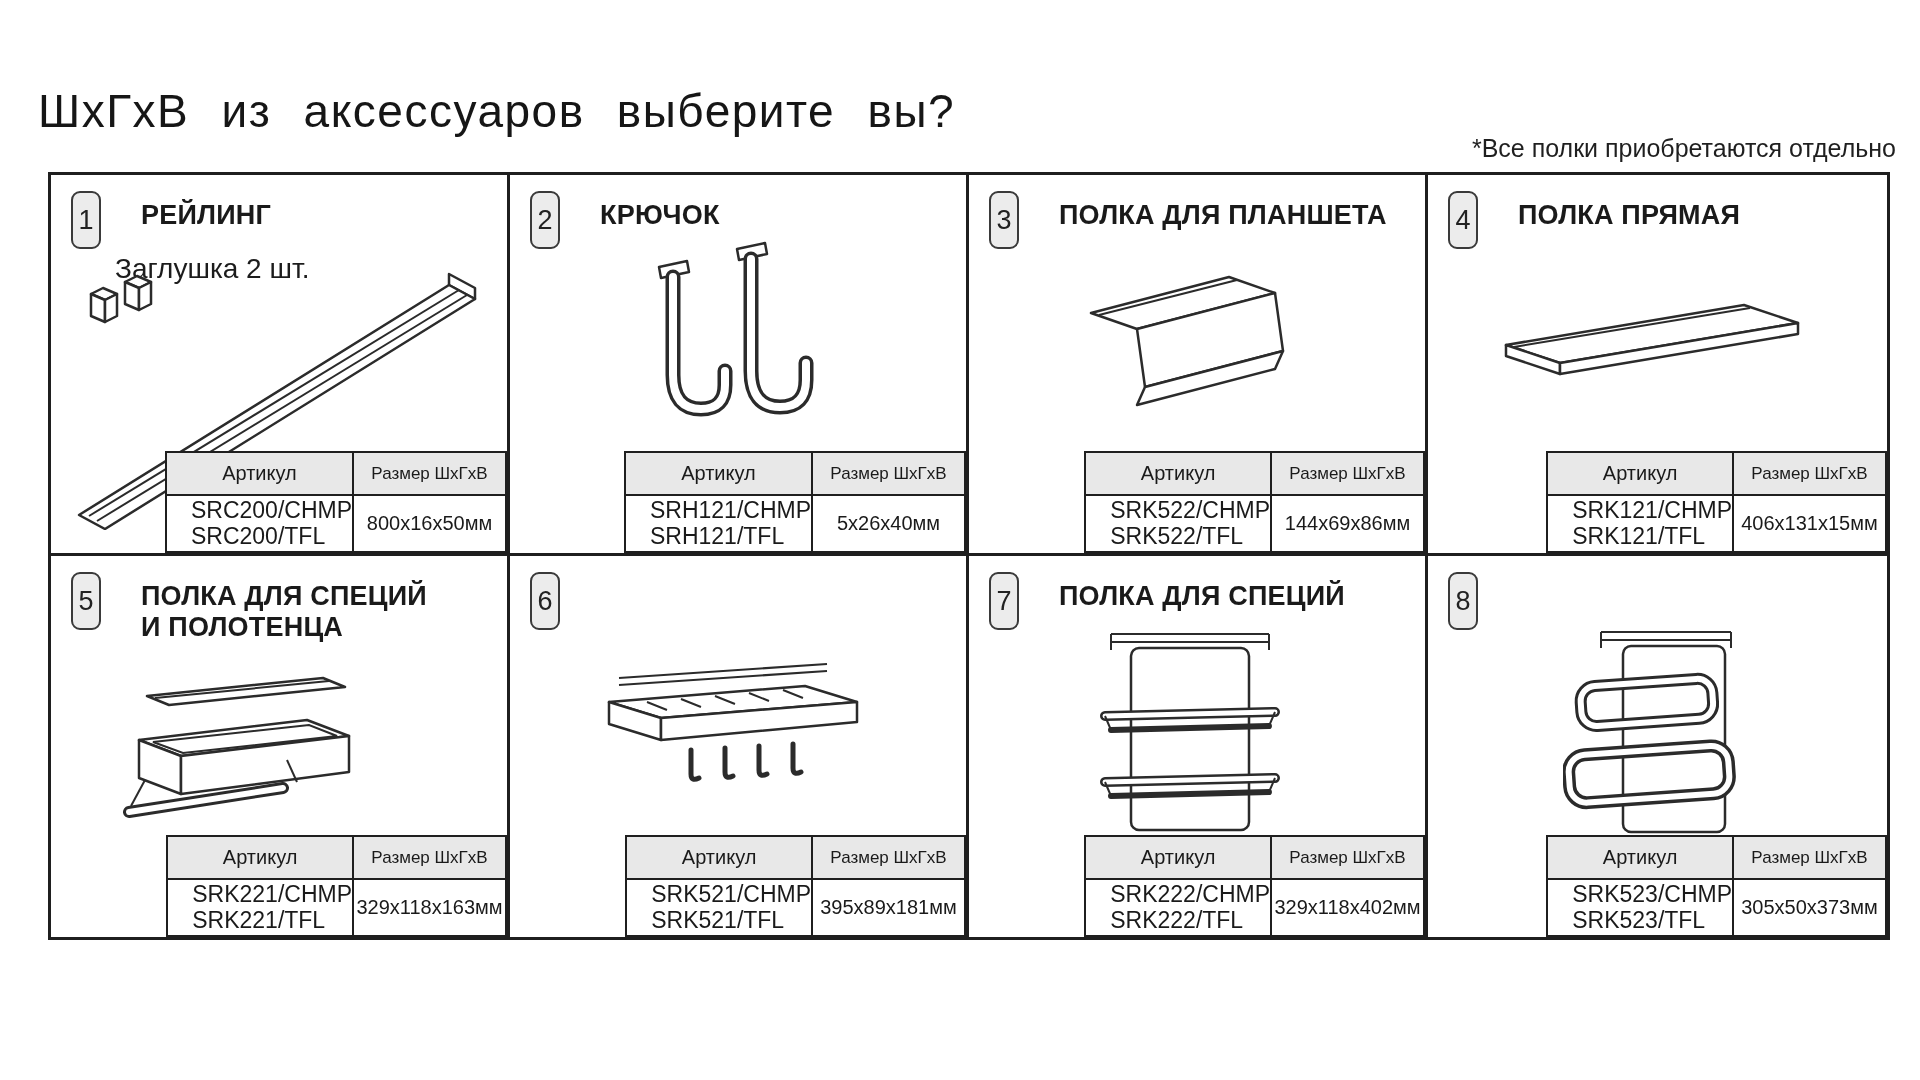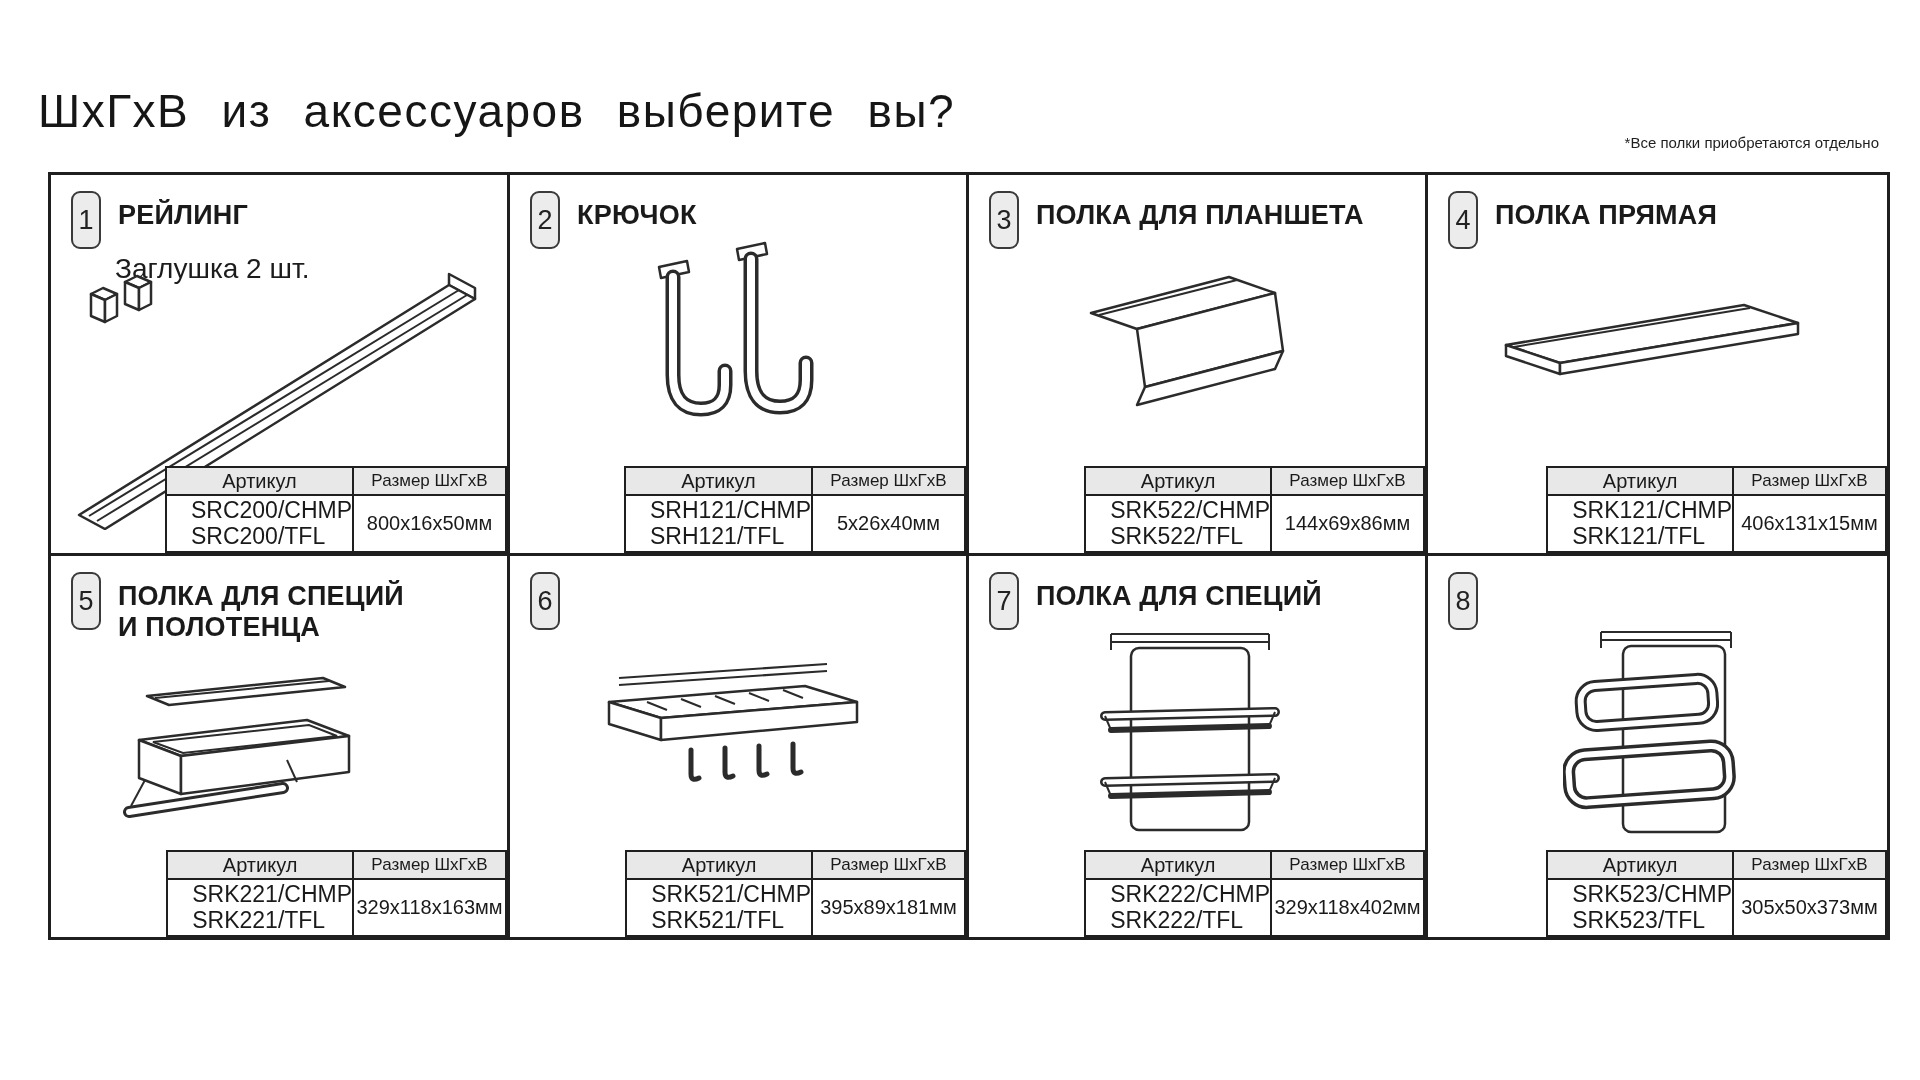--- a/index.html
+++ b/index.html
@@ -1,50 +1,50 @@
 <!DOCTYPE html>
 <html><head>
 <meta charset="utf-8">
 <style>
   * { margin:0; padding:0; box-sizing:border-box; }
   html,body { width:1920px; height:1080px; background:#ffffff; overflow:hidden;
               font-family:"Liberation Sans","DejaVu Sans",sans-serif; color:#1a1a1a; }
 
   .page-title { position:absolute; left:38px; top:84px; font-size:46px; font-weight:400;
                 letter-spacing:1.5px; word-spacing:18px; color:#161616; }
-  .footnote { position:absolute; right:41px; top:134px; font-size:15px; color:#1f1f1f; }
+  .footnote { position:absolute; right:24px; top:134px; font-size:25px; color:#1f1f1f; }
 
   .grid { position:absolute; left:48px; top:172px; width:1842px; height:768px;
           border:3px solid #1f1f1f; display:grid;
           grid-template-columns:repeat(4,1fr); grid-template-rows:1fr 1fr; }
   .cell { position:relative; border-right:3px solid #1f1f1f; border-bottom:3px solid #1f1f1f; overflow:hidden; }
   .cell:nth-child(4n) { border-right:none; }
   .cell:nth-child(n+5) { border-bottom:none; }
 
   .cell-head { display:flex; gap:17px; padding:16px 14px 0 20px; align-items:flex-start; }
   .badge { width:30px; height:58px; flex:0 0 30px; background:#ececec; border:2.5px solid #3a3a3a;
            border-radius:9px; display:flex; align-items:center; justify-content:center;
            font-size:27px; color:#222; }
   .cell-title { font-weight:bold; font-size:27px; line-height:1.14; padding-top:9px;
-                max-width:360px; white-space:pre-line; letter-spacing:0.2px; }
+                max-width:360px; white-space:pre-line; letter-spacing:0.2px;margin-left:23px; }
   .subtitle { position:absolute; left:64px; top:78px; font-size:28px; color:#1c1c1c; }
 
   .illu { position:absolute; z-index:1; }
   .i1 { left:8px;   top:55px;  width:440px; height:300px; }
   .i2 { left:115px; top:66px;  width:220px; height:222px; }
   .i3 { left:110px; top:88px;  width:230px; height:150px; }
   .i4 { left:70px;  top:122px; width:310px; height:95px;  }
   .i5 { left:60px;  top:120px; width:260px; height:168px; }
   .i6 { left:85px;  top:102px; width:280px; height:155px; }
   .i7 { left:120px; top:64px;  width:200px; height:222px; }
   .i8 { left:135px; top:64px;  width:196px; height:218px; }
 
   table.spec { position:absolute; right:0; bottom:0; z-index:2; border-collapse:collapse; background:#fff; }
   .spec th, .spec td { border:2.5px solid #1f1f1f; }
-  .spec th { background:#e8e8e8; font-weight:400; height:28px; }
+  .spec th { background:#e8e8e8; font-weight:400; height:43px; }
   .spec th.h-art { width:170px; font-size:20px; }
   .spec th.h-size { width:153px; font-size:17px; }
   .spec td { height:57px; }
   .spec td.art { font-size:23px; line-height:1.12; padding-left:24px; text-align:left; }
   .spec td.size { font-size:20px; text-align:center; }
 
   svg .ln { stroke:#2b2b2b; stroke-width:2.5; fill:#ffffff; stroke-linejoin:round; }
   svg .wire { stroke:#2b2b2b; fill:none; stroke-linecap:round; }
   svg .wirein { stroke:#ffffff; fill:none; stroke-linecap:round; }
   svg .thin { stroke:#2b2b2b; stroke-width:2; fill:none; }

